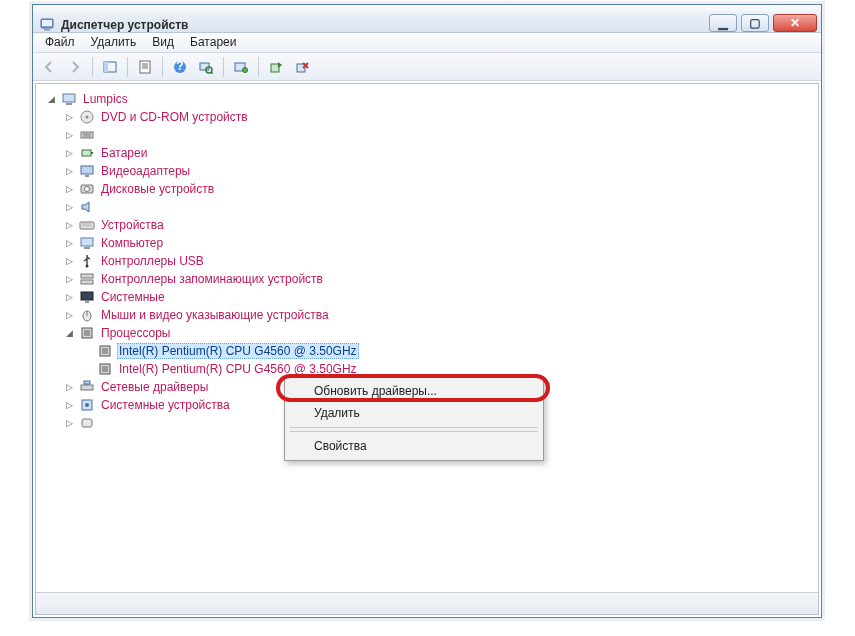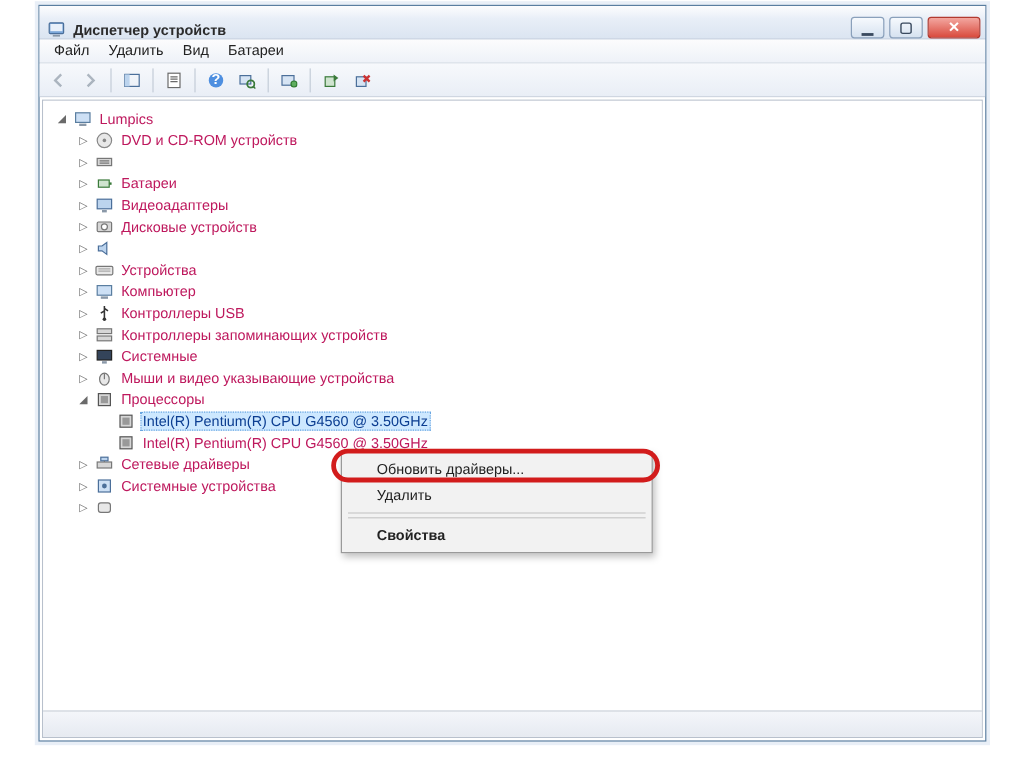--- a/index.html
+++ b/index.html
@@ -30,21 +30,21 @@
 .tree > ul { padding-left: 6px; }
 .node-row { display: flex; align-items: center; height: 18px; white-space: nowrap; cursor: default; }
 .expander { width: 11px; height: 11px; margin-right: 4px; display: inline-flex; align-items: center; justify-content: center; color: #6a6a6a; font-size: 9px; cursor: pointer; }
 .expander.blank { visibility: hidden; }
 .dev-icon { width: 16px; height: 16px; margin-right: 4px; display: inline-flex; align-items: center; justify-content: center; }
 .node-label { color: #be185d; padding: 1px 2px; }
 .node-label.selected { background: #cde8ff; border: 1px dotted #6aa6e0; color: #0b3d91; padding: 0 1px; }
 
 .context-menu { position: absolute; left: 284px; top: 376px; width: 260px; background: #f2f2f2; border: 1px solid #9a9a9a; box-shadow: 2px 3px 6px rgba(0,0,0,.25); padding: 3px; }
 .cm-item { padding: 4px 10px 4px 26px; color: #222; cursor: default; }
-.cm-item.bold { font-weight: 700; }
+.cm-item.bold { font-weight: 400; }
 .cm-sep { height: 1px; background: #c8c8c8; margin: 3px 2px; }
 
 .highlight-oval { position: absolute; left: 276px; top: 374px; width: 274px; height: 28px; border: 4px solid #d21c1c; border-radius: 16px; pointer-events: none; }
 
 svg { display: block; }
 </style>
 </head>
 <body>
 
 <div class="window">

